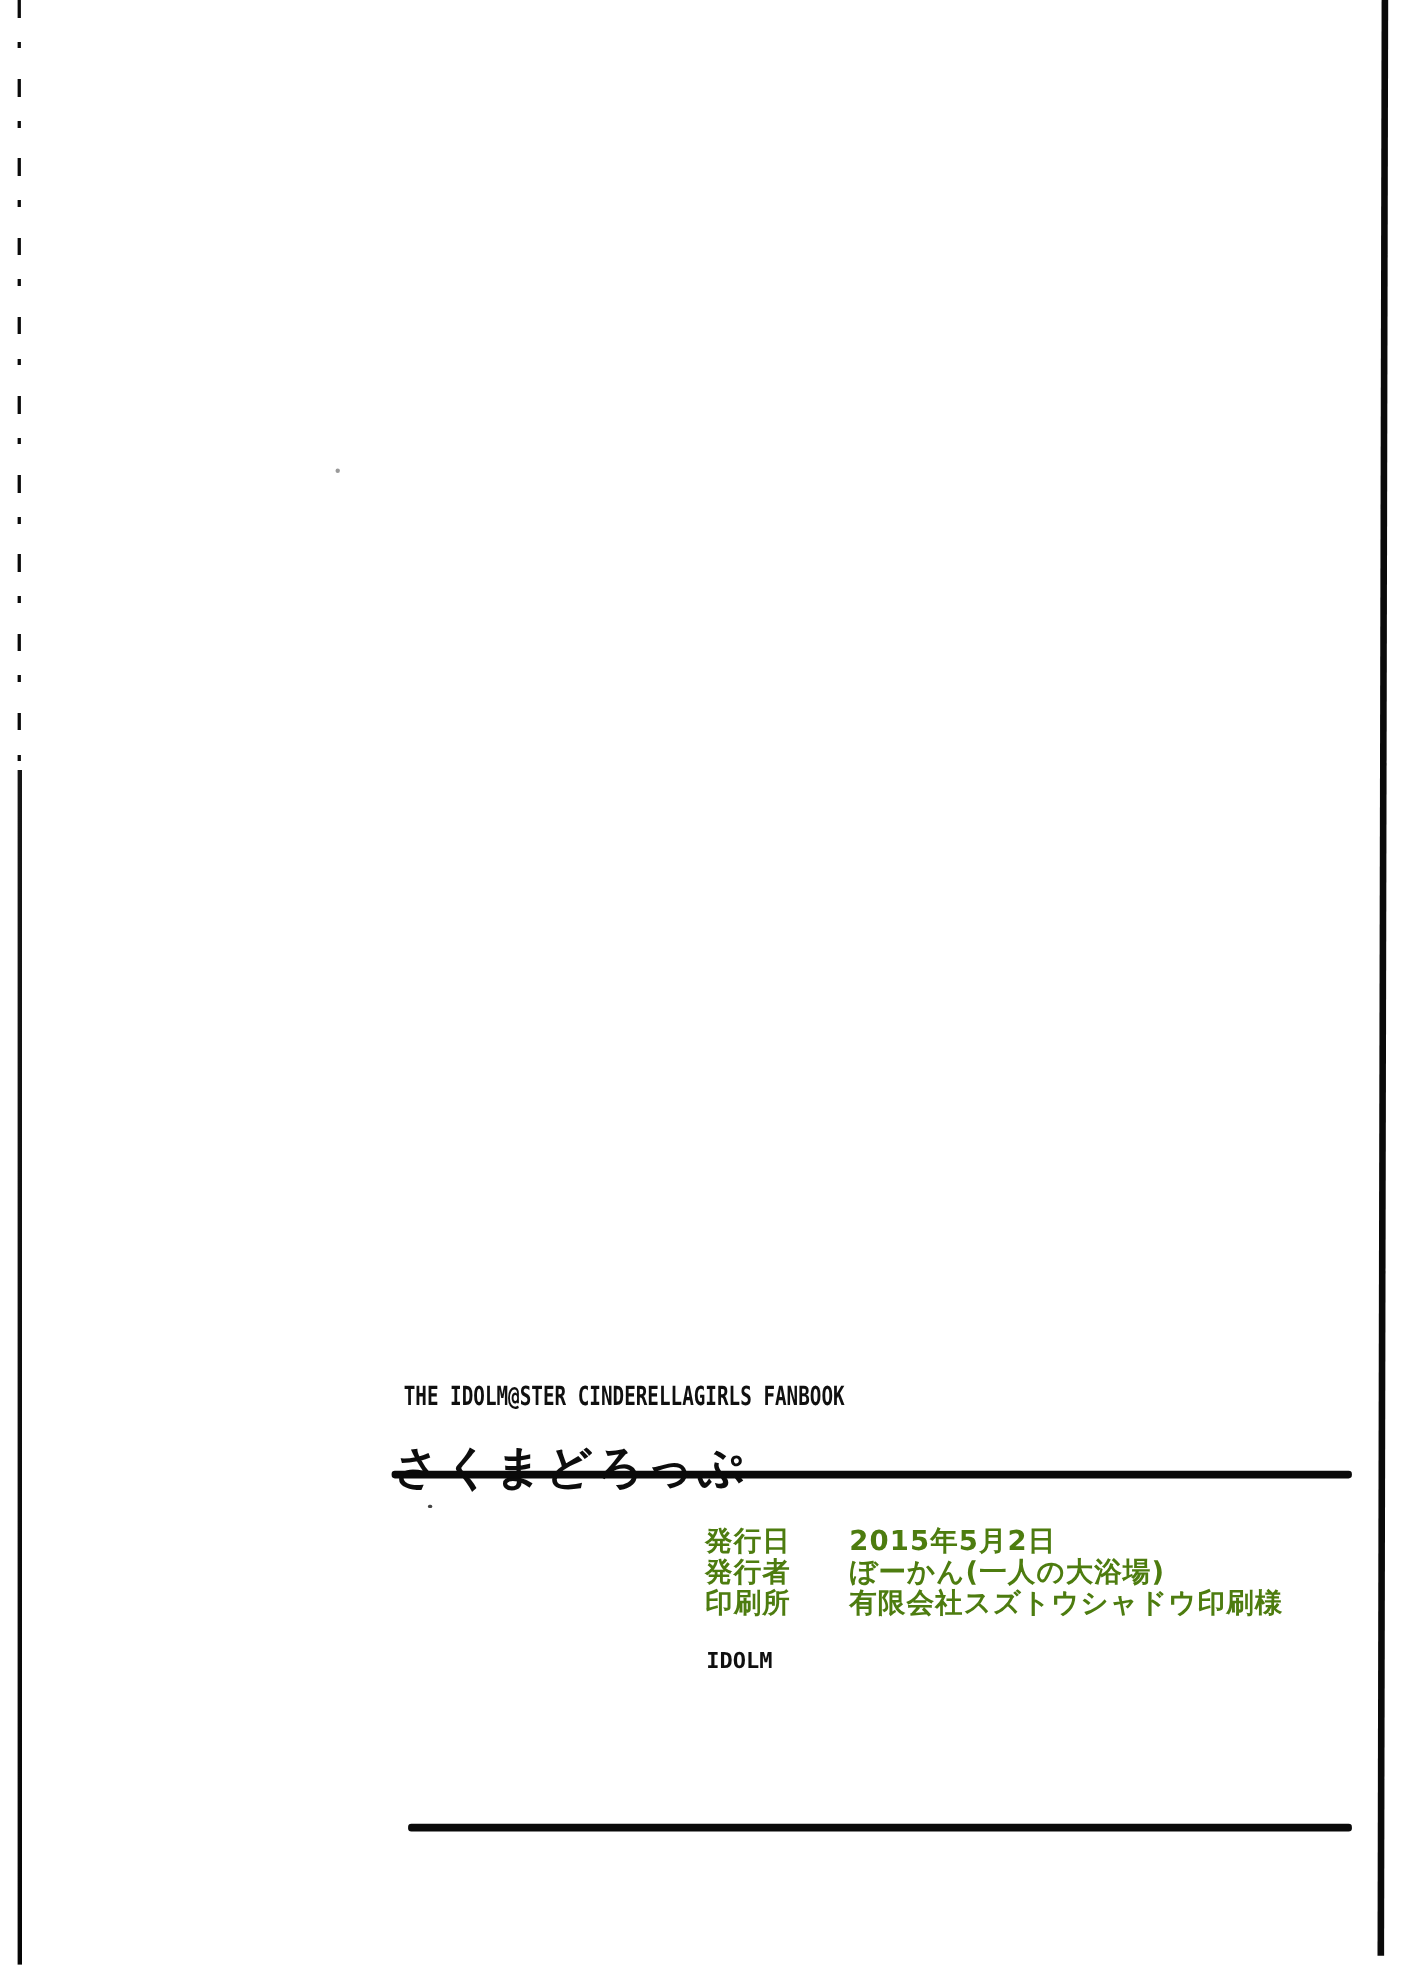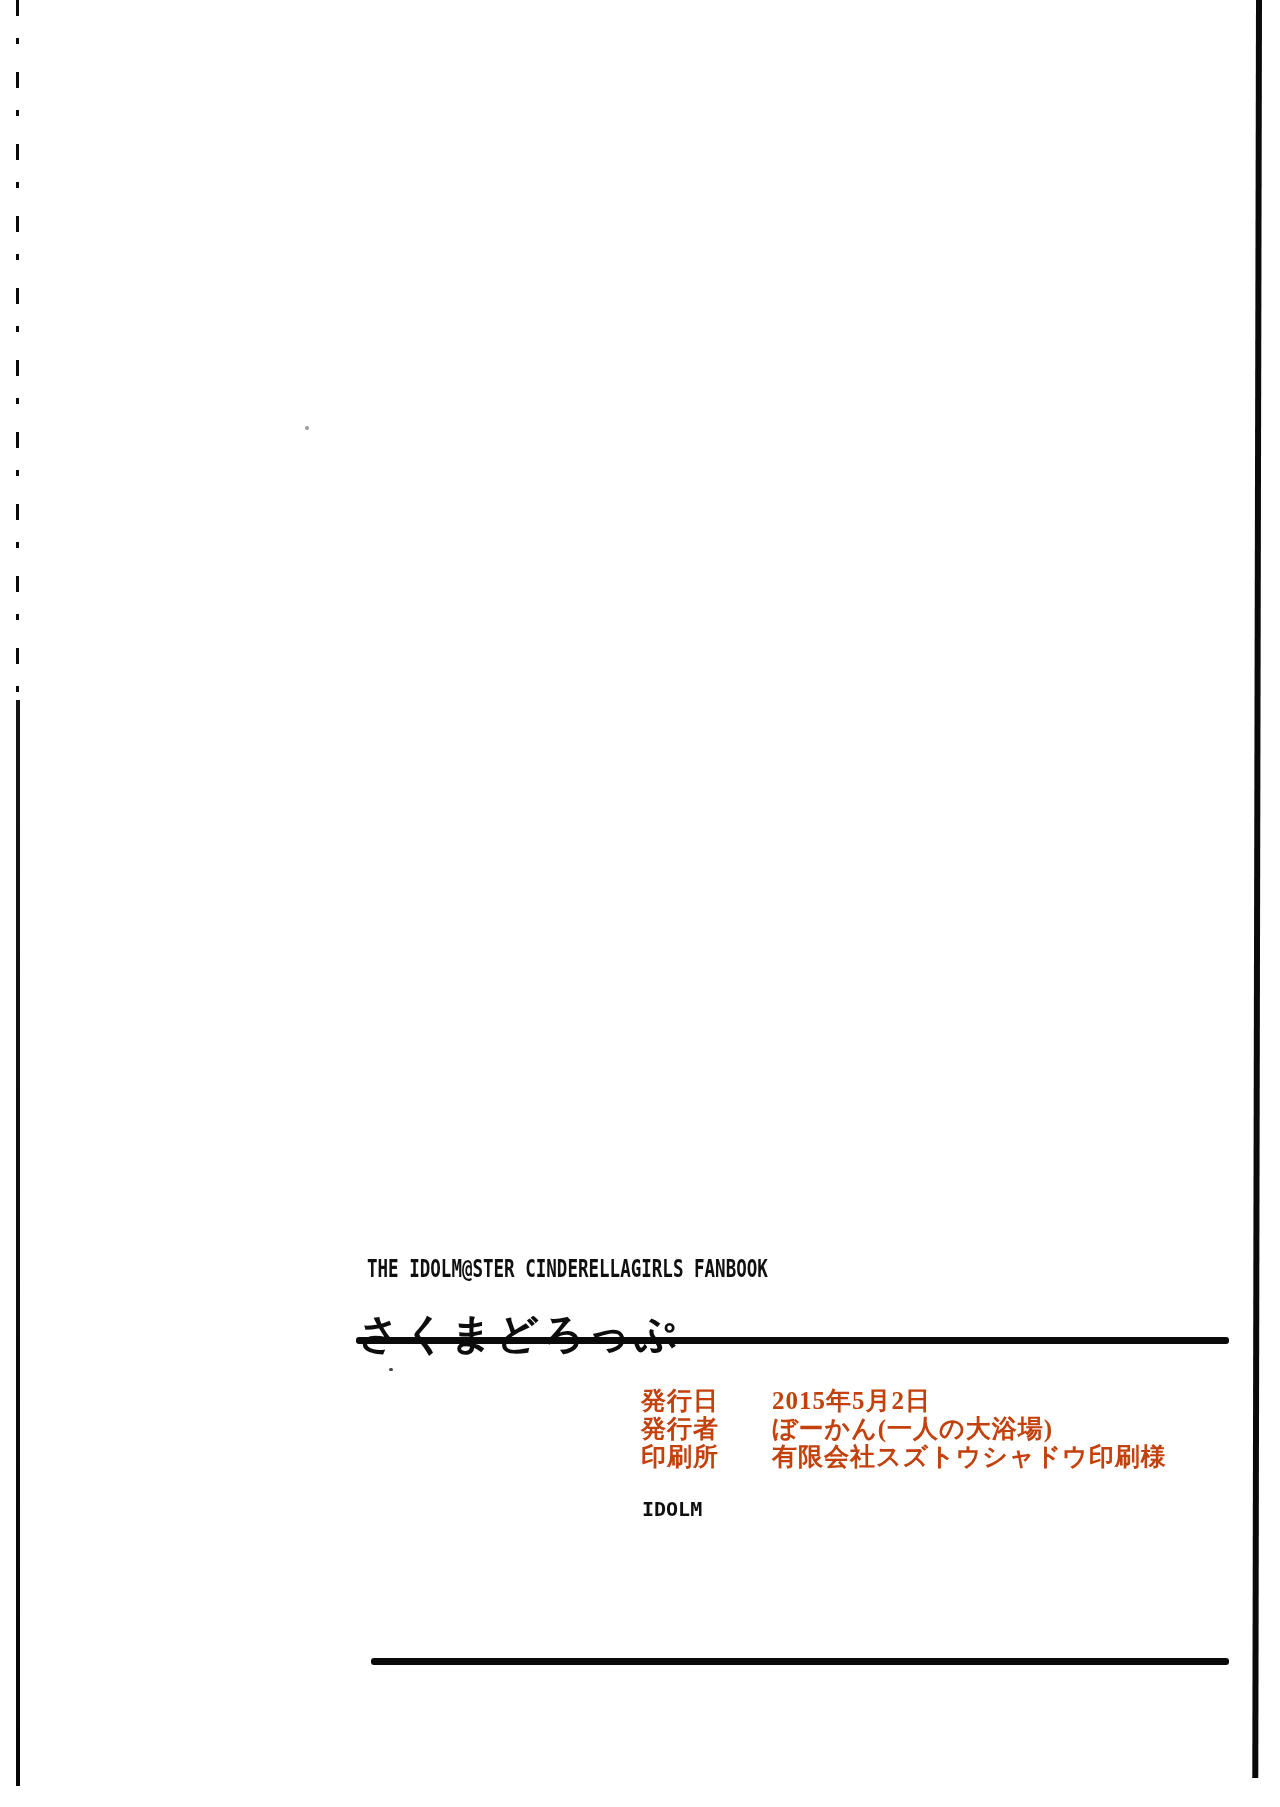--- a/index.html
+++ b/index.html
@@ -64,25 +64,25 @@
     left:371px;top:1658px;width:858px;height:7px;
     background:#0a0a0a;border-radius:3px;
   }
 
   
   .pub-block{
     left:641px;top:1387px;
     font-size:25px;line-height:28px;
     font-weight:bold;
     white-space:nowrap;
-    color:#c2410c;
+    color:#4d7c0f;
   }
   .pub-row{display:flex;}
   .pub-label{width:131px;flex:0 0 131px;letter-spacing:1px;}
-  .pub-value{letter-spacing:1px;font-family:Liberation Serif, serif;}
+  .pub-value{letter-spacing:1px;}
 
   
   .contact-block{
     left:642px;top:1497px;
     font-family:"DejaVu Sans Mono","Liberation Mono",monospace;
     font-size:20px;line-height:25px;
     font-weight:bold;
     white-space:nowrap;
     color:#0f0f0f;
   }

